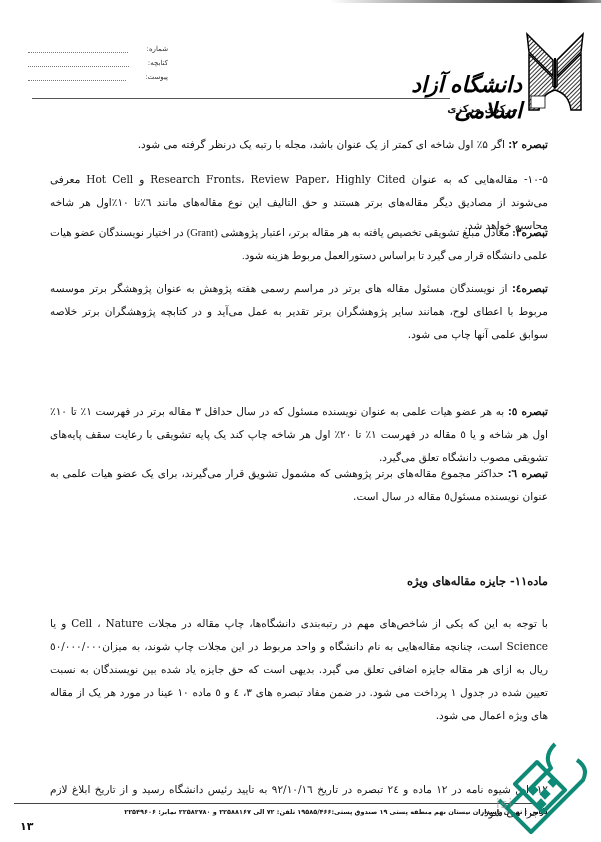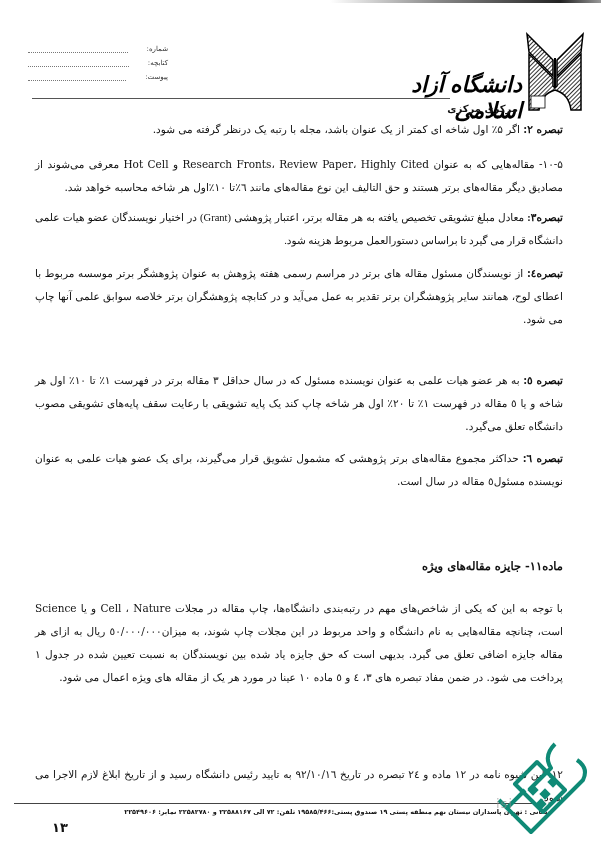--- a/index.html
+++ b/index.html
@@ -7,26 +7,26 @@
     .topbar { position: absolute; top: 0; left: 330px; width: 271px; height: 3px; background: linear-gradient(to right, #fff, #888 40%, #222 85%, #999); }
     .header-fields { position: absolute; top: 42px; left: 28px; width: 140px; font-size: 7px; font-family: "DejaVu Sans", sans-serif; direction: rtl; color: #333; }
     .header-fields .f { height: 14px; display: flex; align-items: center; }
     .header-fields .f .lbl { white-space: nowrap; margin-left: 16px; }
     .header-fields .f .dots { flex: 1; border-bottom: 1px dotted #777; margin-right: 3px; height: 6px; }
     .header-rule { position: absolute; top: 98px; left: 32px; width: 418px; height: 1px; background: #555; }
     .logo { position: absolute; top: 30px; left: 523px; width: 64px; height: 84px; }
     .uni-name { position: absolute; top: 72px; left: 402px; width: 120px; text-align: right; font-family: Liberation Sans, sans-serif; font-weight: bold; font-style: italic; font-size: 22px; direction: rtl; color: #000; }
     .org-name { position: absolute; top: 103px; left: 440px; width: 78px; text-align: right; font-family: "DejaVu Sans", sans-serif; font-weight: bold; font-size: 10px; direction: rtl; }
     .content { position: absolute; left: 34px; width: 530px; direction: rtl; text-align: justify; font-size: 10.5px; line-height: 23px; }
-    .content p { margin: 1px; }
+    .content p { margin: 16px; }
     .b { font-weight: bold; }
     .title11 { font-weight: bold; font-size: 11.5px; }
     .footer-rule { position: absolute; top: 803px; left: 14px; width: 520px; height: 1px; background: #444; }
     .footer-addr { position: absolute; top: 808px; left: 50px; width: 500px; text-align: right; direction: rtl; font-family: "DejaVu Sans", sans-serif; font-size: 6.5px; font-weight: bold; white-space: nowrap; overflow: hidden; }
-    .page-num { position: absolute; top: 820px; left: 52px; font-family: "DejaVu Sans", sans-serif; font-weight: bold; font-size: 13px; }
+    .page-num { position: absolute; top: 820px; left: 20px; font-family: "DejaVu Sans", sans-serif; font-weight: bold; font-size: 11px; }
     .watermark { position: absolute; top: 738px; left: 485px; width: 110px; height: 104px; }
     .wm-text { position: absolute; top: 796px; left: 496px; font-family: "DejaVu Sans", sans-serif; font-size: 13px; color: rgba(140,140,140,0.6); letter-spacing: 1px; }
   </style>
 </head>
 <body>
 
 <div class="topbar"></div>
 
 <div class="header-fields">
   <div class="f">
@@ -71,21 +71,21 @@
 </div>
 
 <div class="content" style="top:205px;font-family:Liberation Serif, serif;">
   <p><span class="b">تبصره۳:</span><span> معادل مبلغ تشویقی تخصیص یافته به هر مقاله برتر، اعتبار پژوهشی (Grant) در اختیار نویسندگان عضو هیات علمی دانشگاه قرار می گیرد تا براساس دستورالعمل مربوط هزینه شود.</span></p>
 </div>
 
 <div class="content" style="top:261px;">
   <p><span class="b">تبصره٤:</span><span> از نویسندگان مسئول مقاله های برتر در مراسم رسمی هفته پژوهش به عنوان پژوهشگر برتر موسسه مربوط با اعطای لوح، همانند سایر پژوهشگران برتر تقدیر به عمل می‌آید و در کتابچه پژوهشگران برتر خلاصه سوابق علمی آنها چاپ می شود.</span></p>
 </div>
 
-<div class="content" style="top:368px;">
+<div class="content" style="top:384px;">
   <p><span class="b">تبصره ٥:</span><span> به هر عضو هیات علمی به عنوان نویسنده مسئول که در سال حداقل ۳ مقاله برتر در فهرست ۱٪ تا ۱۰٪ اول هر شاخه و یا ٥ مقاله در فهرست ۱٪ تا ۲۰٪ اول هر شاخه چاپ کند یک پایه تشویقی با رعایت سقف پایه‌های تشویقی مصوب دانشگاه تعلق می‌گیرد.</span></p>
 </div>
 
 <div class="content" style="top:446px;">
   <p><span class="b">تبصره ٦:</span><span> حداکثر مجموع مقاله‌های برتر پژوهشی که مشمول تشویق قرار می‌گیرند، برای یک عضو هیات علمی به عنوان نویسنده مسئول٥ مقاله در سال است.</span></p>
 </div>
 
 <div class="content" style="top:554px;">
   <p class="title11">ماده۱۱- جایزه مقاله‌های ویژه</p>
 </div>

